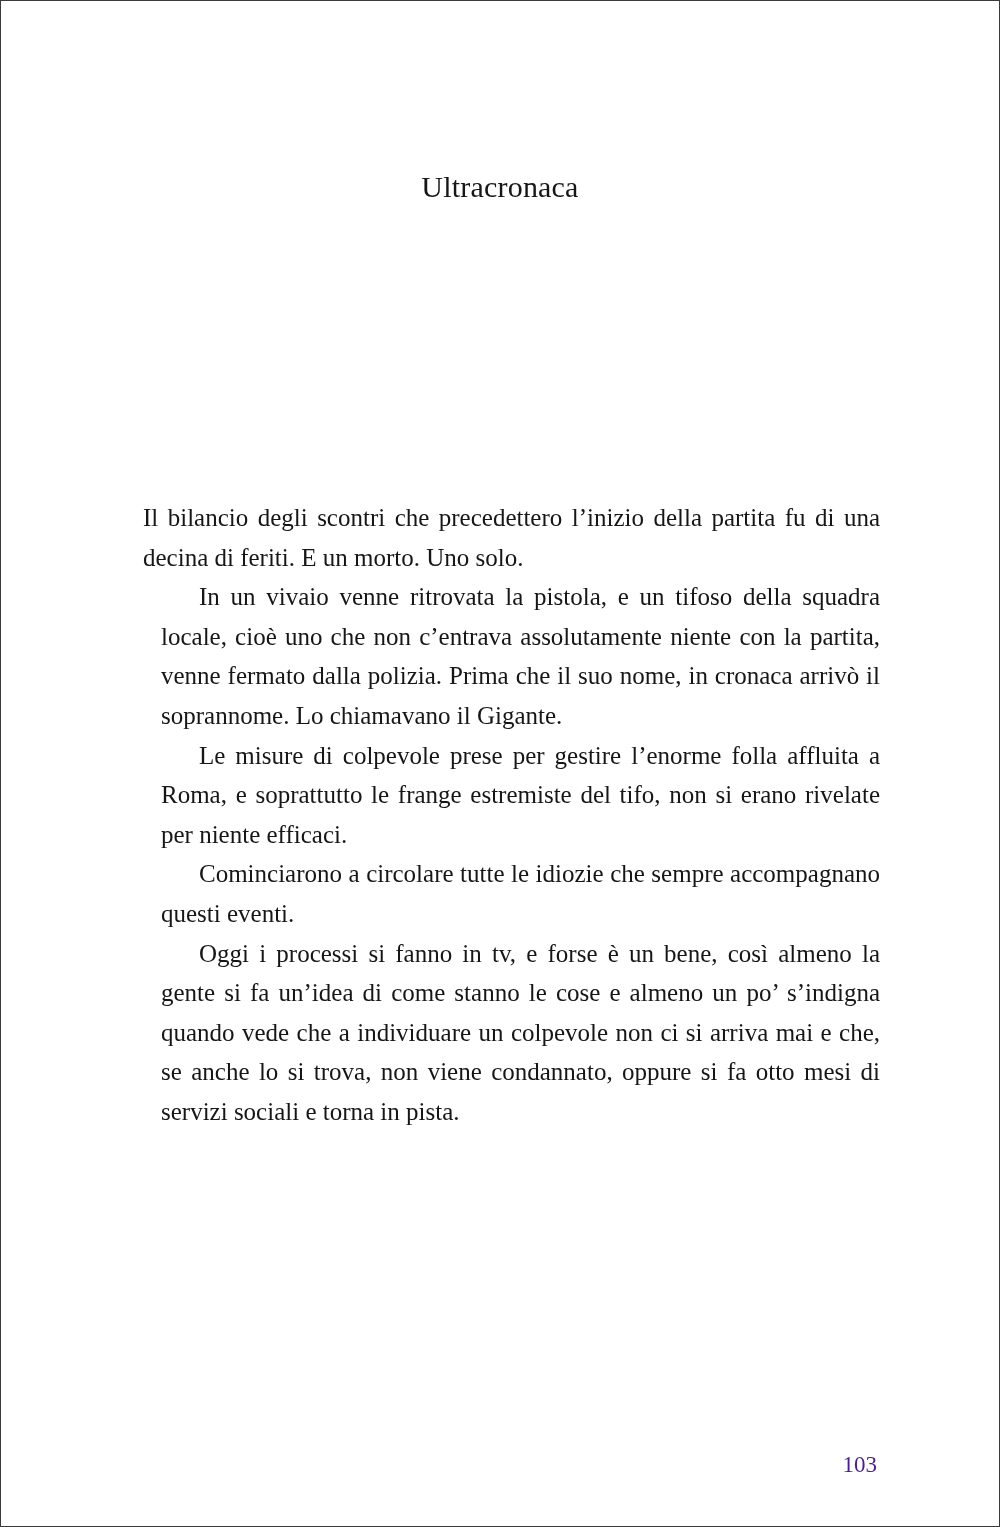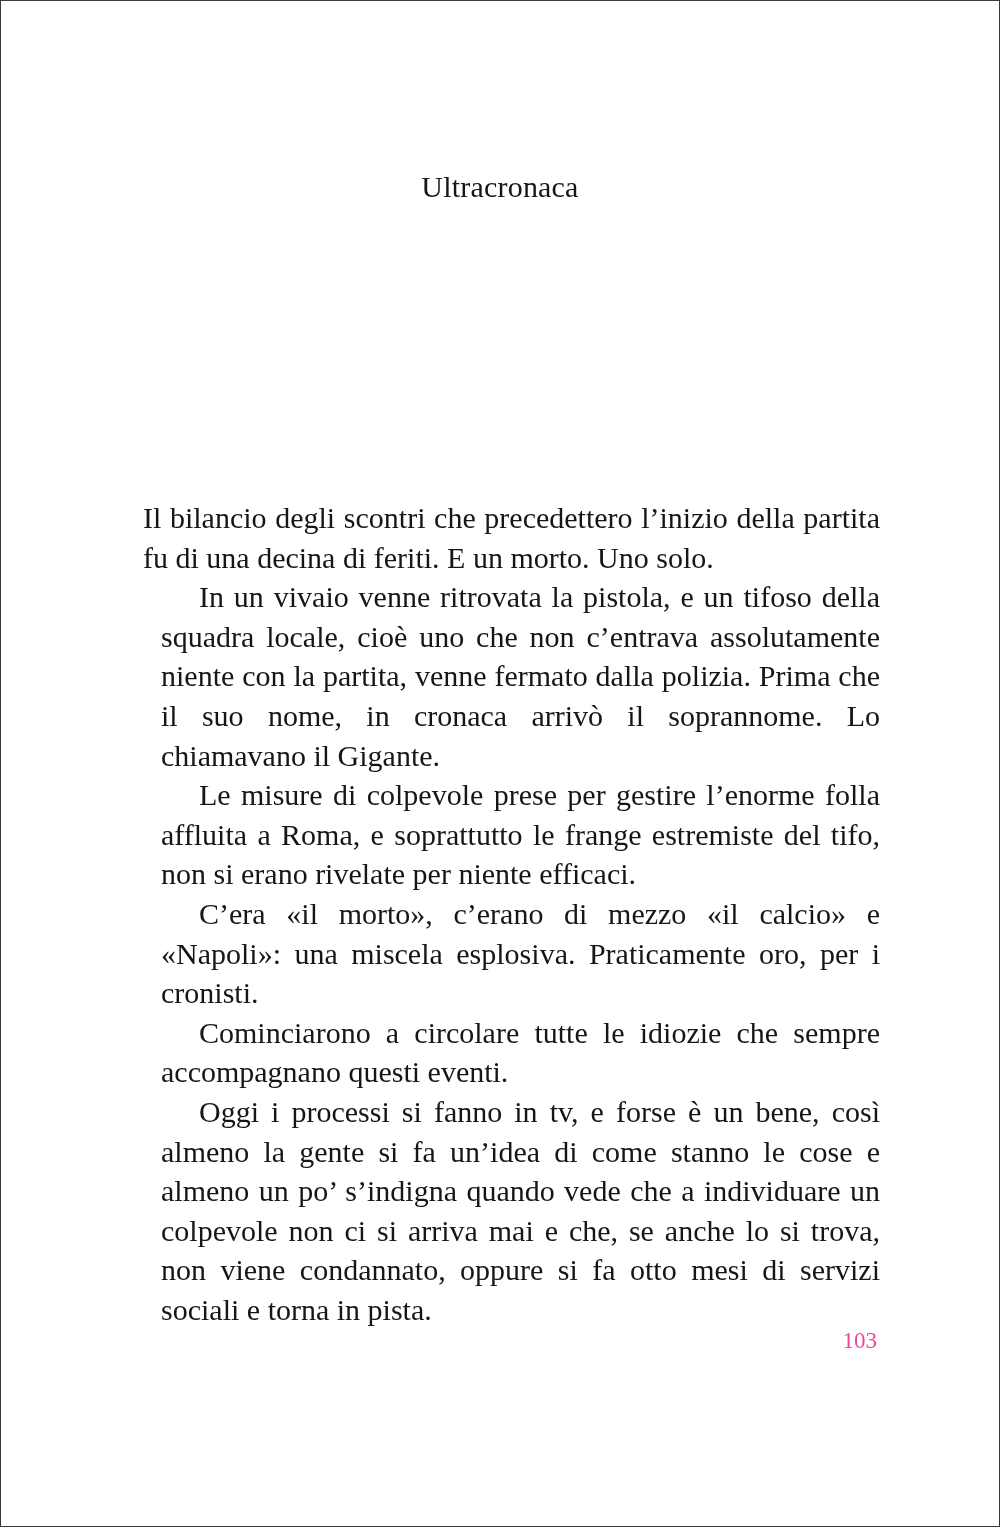--- a/index.html
+++ b/index.html
@@ -43,21 +43,21 @@
   
   .text-block {
     position: absolute;
     left: 142px;
     top: 497px;
     width: 737px;
   }
 
   .text-block p {
     margin: 0;
-    font-size: 30px;
+    font-size: 25px;
     line-height: 39.6px;
     text-align: justify;
     text-justify: inter-word;
     color: #161616;
     hyphens: manual;
     -webkit-hyphens: manual;
   }
 
   .text-block p.first {
     text-indent: 0;
@@ -69,43 +69,42 @@
   }
 
   em {
     font-style: italic;
   }
 
   
   .folio {
     position: absolute;
     right: 122px;
-    top: 1328px;
+    top: 1452px;
     font-size: 23px;
     line-height: 1;
-    color: #ec4899;
+    color: #4c1d95;
   }
 </style>
 </head>
 <body>
 
 <div class="page">
 
   <h1 class="chapter-title">Ultracronaca</h1>
 
   <div class="text-block">
 
     <p class="first">Il bilancio degli scontri che precedettero l’inizio della partita fu di una decina di feriti. E un morto. Uno solo.</p>
 
     <p class="indent">In un vivaio venne ritrovata la pistola, e un tifoso della squadra locale, cioè uno che non c’entrava assolutamente niente con la partita, venne fermato dalla polizia. Prima che il suo nome, in cronaca arrivò il soprannome. Lo chiamavano il Gigante.</p>
 
     <p class="indent">Le misure di colpevole prese per gestire l’enorme folla affluita a Roma, e soprattutto le frange estremiste del tifo, non si erano rivelate per niente efficaci.</p>
 
 
-    <p class="indent">C’era «il morto», c’erano di mezzo «il calcio» e «Napoli»: una miscela esplosiva. Praticamente oro, per i cronisti.</p>
 
     <p class="indent">Cominciarono a circolare tutte le idiozie che sempre accompagnano questi eventi.</p>
 
     <p class="indent">Oggi i processi si fanno in tv, e forse è un bene, così almeno la gente si fa un’idea di come stanno le cose e almeno un po’ s’indigna quando vede che a individuare un colpevole non ci si arriva mai e che, se anche lo si trova, non viene condannato, oppure si fa otto mesi di servizi sociali e torna in pista.</p>
 
   </div>
 
   <div class="folio">103</div>
 
 </div>

